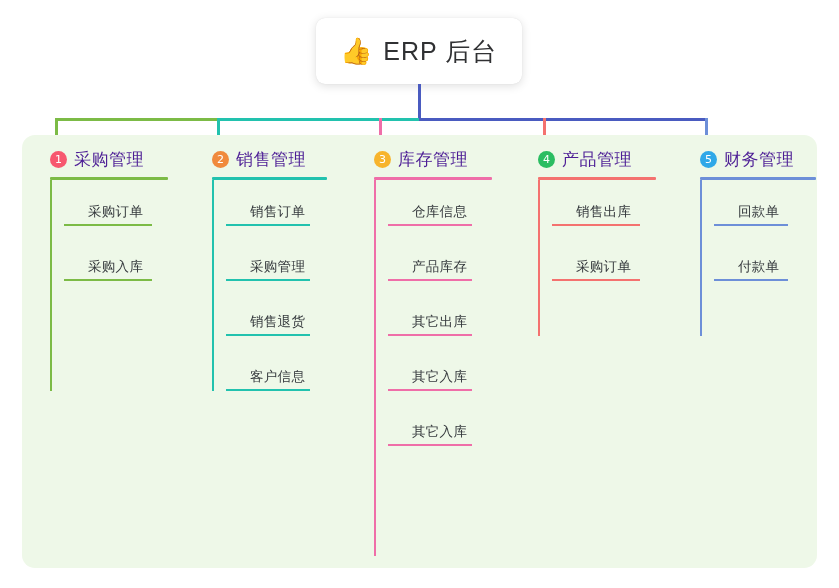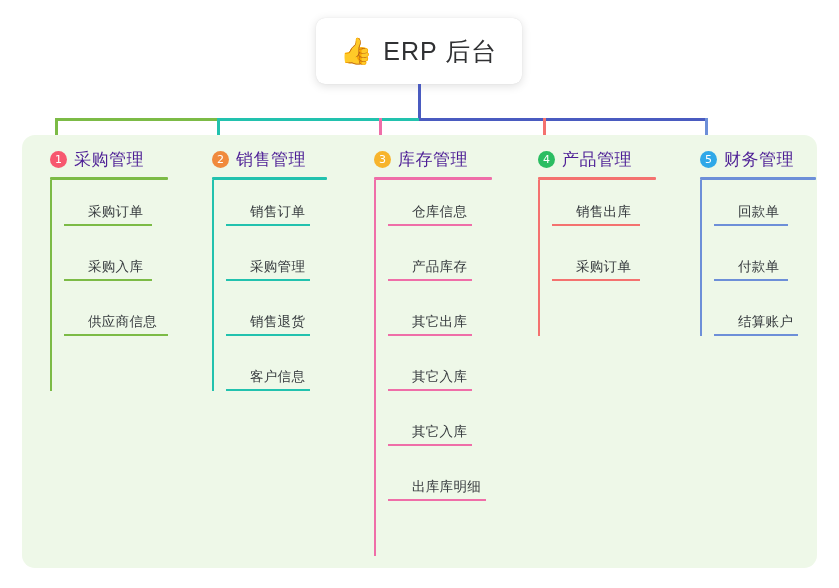--- a/index.html
+++ b/index.html
@@ -160,24 +160,20 @@
         <div class="items">
           <div class="spine" style="background: rgb(124, 187, 70); height: 211px;"></div>
           <div class="item">
             <span class="item-label">采购订单</span>
             <div class="item-rule" style="background: rgb(124, 187, 70); width: 88px;"></div>
           </div>
           <div class="item">
             <span class="item-label">采购入库</span>
             <div class="item-rule" style="background: rgb(124, 187, 70); width: 88px;"></div>
           </div>
-          <div class="item">
-            <span class="item-label">供应商信息</span>
-            <div class="item-rule" style="background: rgb(124, 187, 70); width: 104px;"></div>
-          </div>
         </div>
       </div>
       <div class="column" style="left: 198px; width: 146px;">
         <div class="col-head">
           <span class="badge" style="background: rgb(240, 138, 60);">2</span>
           <span class="col-title">销售管理</span>
         </div>
         <div class="col-rule" style="background: rgb(34, 194, 174); width: 115px; margin-left: 14px;"></div>
         <div class="items">
           <div class="spine" style="background: rgb(34, 194, 174); height: 211px;"></div>
@@ -220,24 +216,20 @@
             <div class="item-rule" style="background: rgb(239, 110, 168); width: 84px;"></div>
           </div>
           <div class="item">
             <span class="item-label">其它入库</span>
             <div class="item-rule" style="background: rgb(239, 110, 168); width: 84px;"></div>
           </div>
           <div class="item">
             <span class="item-label">其它入库</span>
             <div class="item-rule" style="background: rgb(239, 110, 168); width: 84px;"></div>
           </div>
-          <div class="item">
-            <span class="item-label">出库库明细</span>
-            <div class="item-rule" style="background: rgb(239, 110, 168); width: 98px;"></div>
-          </div>
         </div>
       </div>
       <div class="column" style="left: 524px; width: 146px;">
         <div class="col-head">
           <span class="badge" style="background: rgb(43, 189, 98);">4</span>
           <span class="col-title">产品管理</span>
         </div>
         <div class="col-rule" style="background: rgb(244, 114, 111); width: 118px; margin-left: 14px;"></div>
         <div class="items">
           <div class="spine" style="background: rgb(244, 114, 111); height: 156px;"></div>
@@ -260,21 +252,17 @@
         <div class="items">
           <div class="spine" style="background: rgb(109, 143, 216); height: 156px;"></div>
           <div class="item">
             <span class="item-label">回款单</span>
             <div class="item-rule" style="background: rgb(109, 143, 216); width: 74px;"></div>
           </div>
           <div class="item">
             <span class="item-label">付款单</span>
             <div class="item-rule" style="background: rgb(109, 143, 216); width: 74px;"></div>
           </div>
-          <div class="item">
-            <span class="item-label">结算账户</span>
-            <div class="item-rule" style="background: rgb(109, 143, 216); width: 84px;"></div>
-          </div>
         </div>
       </div>
     </div>
 
 </div>
 
 </body></html>

